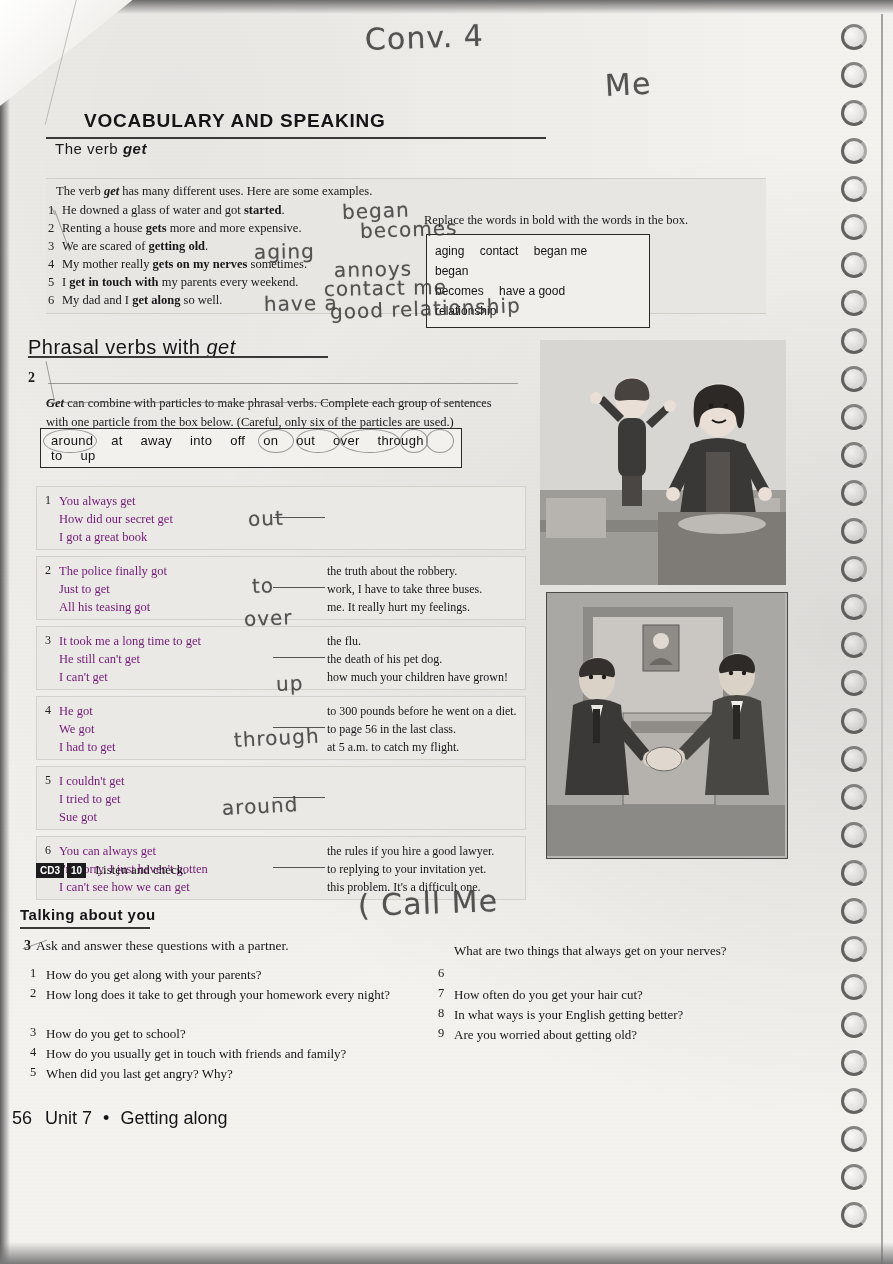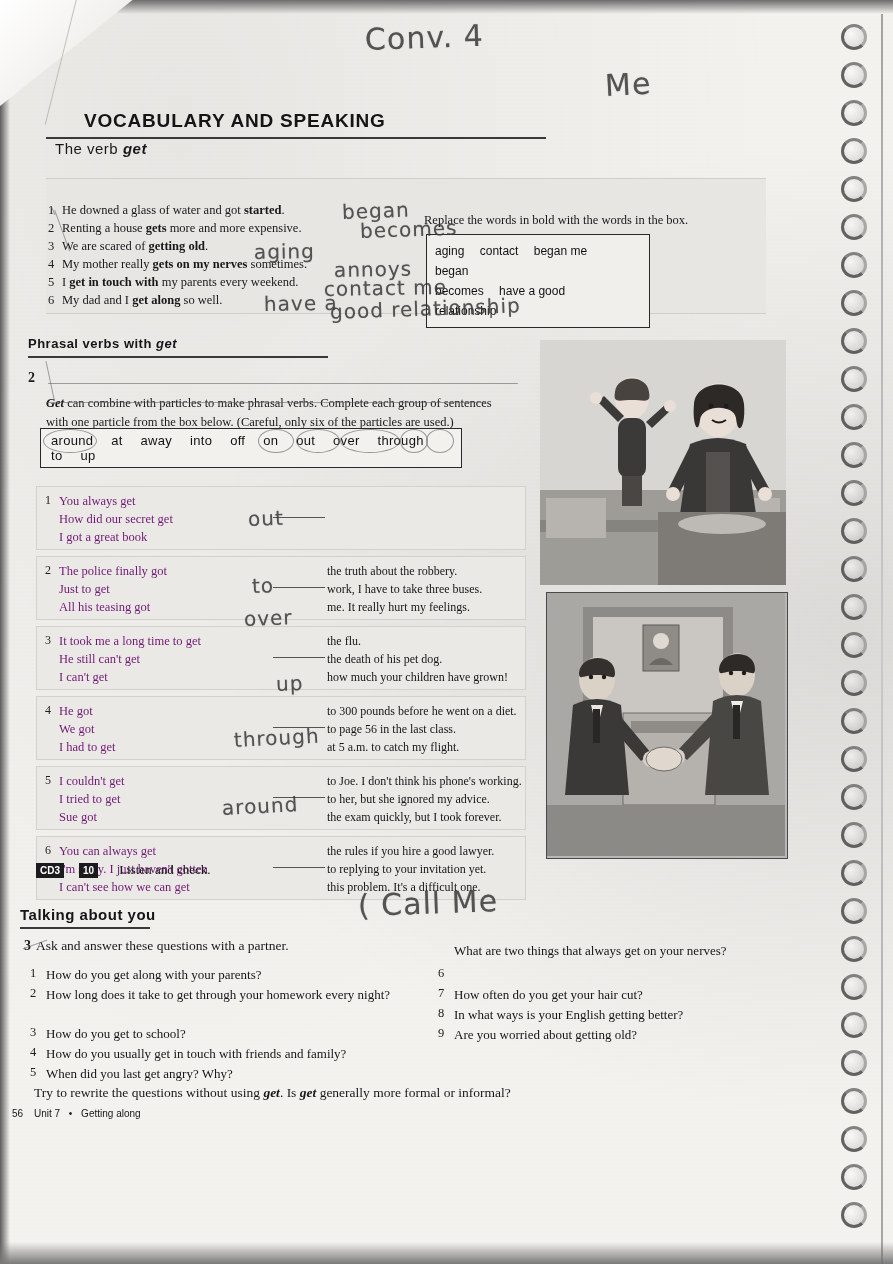--- a/index.html
+++ b/index.html
@@ -109,31 +109,31 @@
     height:62px;
   }
   .exrow .idx{position:absolute;left:8px;top:6px;font-family:"Liberation Serif",serif;font-size:12px;color:#222;}
   .exleft{position:absolute;left:22px;top:5px;width:200px;font-family:"Liberation Serif",serif;font-size:12.5px;line-height:18px;color:#701a75;}
   .exright{position:absolute;left:290px;top:5px;width:200px;font-family:"Liberation Serif",serif;font-size:12px;line-height:18px;color:#17171a;}
   .blankline{position:absolute;left:236px;width:52px;border-bottom:1px solid #555;}
 
   
   .cd{
     position:absolute;left:36px;top:862px;
-    display:flex;align-items:center;gap:15px;
+    display:flex;align-items:center;gap:3px;
   }
   .cd .tag{background:#1d1d1f;color:#fff;font-size:10px;font-weight:bold;padding:2px 4px;font-family:"Liberation Sans",sans-serif;}
   .cd .label{margin-left:6px;font-family:"Liberation Serif",serif;font-size:13px;color:#17171a;}
 
   
   .illus{position:absolute;border:1px solid #4a4a4a;overflow:hidden;}
   .illus1{left:540px;top:340px;width:246px;height:245px;background:#cfcdc9;border:none;}
   .illus2{left:546px;top:592px;width:240px;height:265px;background:#b9b7b3;}
 
-  .footer{position:absolute;left:12px;top:1108px;font-family:"Liberation Sans",sans-serif;font-size:10px;color:#17171a;}
+  .footer{position:absolute;left:12px;top:1108px;font-family:"Liberation Sans",sans-serif;font-size:18px;color:#17171a;}
   .footer .pg{margin-right:8px;}
 
   .qcol{position:absolute;font-family:"Liberation Serif",serif;font-size:13px;color:#17171a;line-height:20px;}
   .qnum{position:absolute;font-family:"Liberation Serif",serif;font-size:12.5px;color:#222;}
 </style>
 </head>
 <body>
 
 <div class="page">
   <div class="grain"></div>
@@ -184,20 +184,23 @@
   <div class="hw lg" style="left:605px;top:68px;transform:rotate(-3deg);">Me</div>
 
   <div class="hd sec-title" style="left:84px;top:110px;">VOCABULARY AND SPEAKING</div>
   <div class="blue-bar" style="left:46px;top:137px;width:500px;height:2px;background:#3a3a3a;"></div>
   <div class="hd sub-title" style="left:55px;top:140px;">
     <span>The verb </span><span class="ital bold">get</span>
   </div>
 
   <div class="band" style="left:46px;top:178px;width:720px;height:134px;"></div>
 
+  <div class="txt small" style="left:56px;top:184px;width:380px;">
+    <span>The verb </span><span class="ital bold">get</span><span> has many different uses. Here are some examples.</span>
+  </div>
 
   <div class="txt small" style="left:424px;top:213px;width:350px;">Replace the words in bold with the words in the box.</div>
 
   <div>
     <div style="position:absolute;left:48px;top:203px;">
       <div class="num" style="position:relative;left:0;top:0;">1</div>
     </div>
     <div class="txt small" style="left:62px;top:203px;width:290px;">
       <span>He downed a glass of water and got </span><span class="bold">started</span><span>.</span>
     </div>
@@ -240,21 +243,21 @@
   <div class="hw md" style="left:342px;top:200px;transform:rotate(-2deg);">began</div>
   <div class="hw md" style="left:360px;top:219px;transform:rotate(-2deg);">becomes</div>
   <div class="hw md" style="left:254px;top:240px;transform:rotate(-1deg);">aging</div>
   <div class="hw md" style="left:334px;top:258px;transform:rotate(-1deg);">annoys</div>
   <div class="hw md" style="left:324px;top:277px;transform:rotate(-1deg);">contact me</div>
   <div class="hw md" style="left:264px;top:292px;transform:rotate(-1deg);">have a</div>
   <div class="hw md" style="left:330px;top:300px;transform:rotate(-2deg);">good relationship</div>
   <div class="pencil-line" style="left:48px;top:210px;width:10px;transform:rotate(65deg);"></div>
   <div class="pencil-line" style="left:40px;top:230px;width:44px;transform:rotate(70deg);"></div>
 
-  <div class="hd" style="left:28px;top:336px;font-size:13px;font-weight:bold;color:#17171a;">
+  <div class="hd" style="left:28px;top:336px;font-size:20px;font-weight:normal;color:#17171a;">
     <span>Phrasal verbs with </span><span class="ital">get</span>
   </div>
   <div class="blue-bar" style="left:28px;top:356px;width:300px;height:2px;background:#3a3a3a;"></div>
 
   <div class="num bold" style="left:28px;top:370px;font-size:14px;">2</div>
   <div class="txt small" style="left:46px;top:370px;width:470px;line-height:19px;margin-top:24px;">
     <span class="ital bold">Get</span><span> can combine with particles to make phrasal verbs. Complete each group of sentences with one particle from the box below. (Careful, only six of the particles are used.)</span>
   </div>
   <div class="pencil-line" style="left:48px;top:383px;width:470px;"></div>
   <div class="pencil-line" style="left:46px;top:402px;width:440px;"></div>
@@ -339,25 +342,20 @@
     </div>
 
     <div class="exrow">
       <div class="idx">5</div>
       <div class="exleft">
         <div>I couldn't get</div>
         <div>I tried to get</div>
         <div>Sue got</div>
       </div>
       <div class="blankline" style="top:30px;"></div>
-      <div class="exright">
-        <div>to Joe. I don't think his phone's working.</div>
-        <div>to her, but she ignored my advice.</div>
-        <div>the exam quickly, but I took forever.</div>
-      </div>
     </div>
 
     <div class="exrow">
       <div class="idx">6</div>
       <div class="exleft">
         <div>You can always get</div>
         <div>I'm sorry. I just haven't gotten</div>
         <div>I can't see how we can get</div>
       </div>
       <div class="blankline" style="top:30px;"></div>
@@ -498,23 +496,20 @@
     <div class="qnum" style="left:438px;top:986px;">7</div>
     <div class="qcol" style="left:454px;top:985px;width:340px;">How often do you get your hair cut?</div>
 
     <div class="qnum" style="left:438px;top:1006px;">8</div>
     <div class="qcol" style="left:454px;top:1005px;width:340px;">In what ways is your English getting better?</div>
 
     <div class="qnum" style="left:438px;top:1026px;">9</div>
     <div class="qcol" style="left:454px;top:1025px;width:340px;">Are you worried about getting old?</div>
   </div>
 
-  <div class="txt" style="left:34px;top:1085px;font-size:13.5px;">
-    <span>Try to rewrite the questions without using </span><span class="ital bold">get</span><span>. Is </span><span class="ital bold">get</span><span> generally more formal or informal?</span>
-  </div>
 
   <div class="footer">
     <span class="pg">56</span>
     <span>Unit 7</span>
     <span style="margin:0 6px">•</span>
     <span>Getting along</span>
   </div>
 </div>
 
 </body></html>

